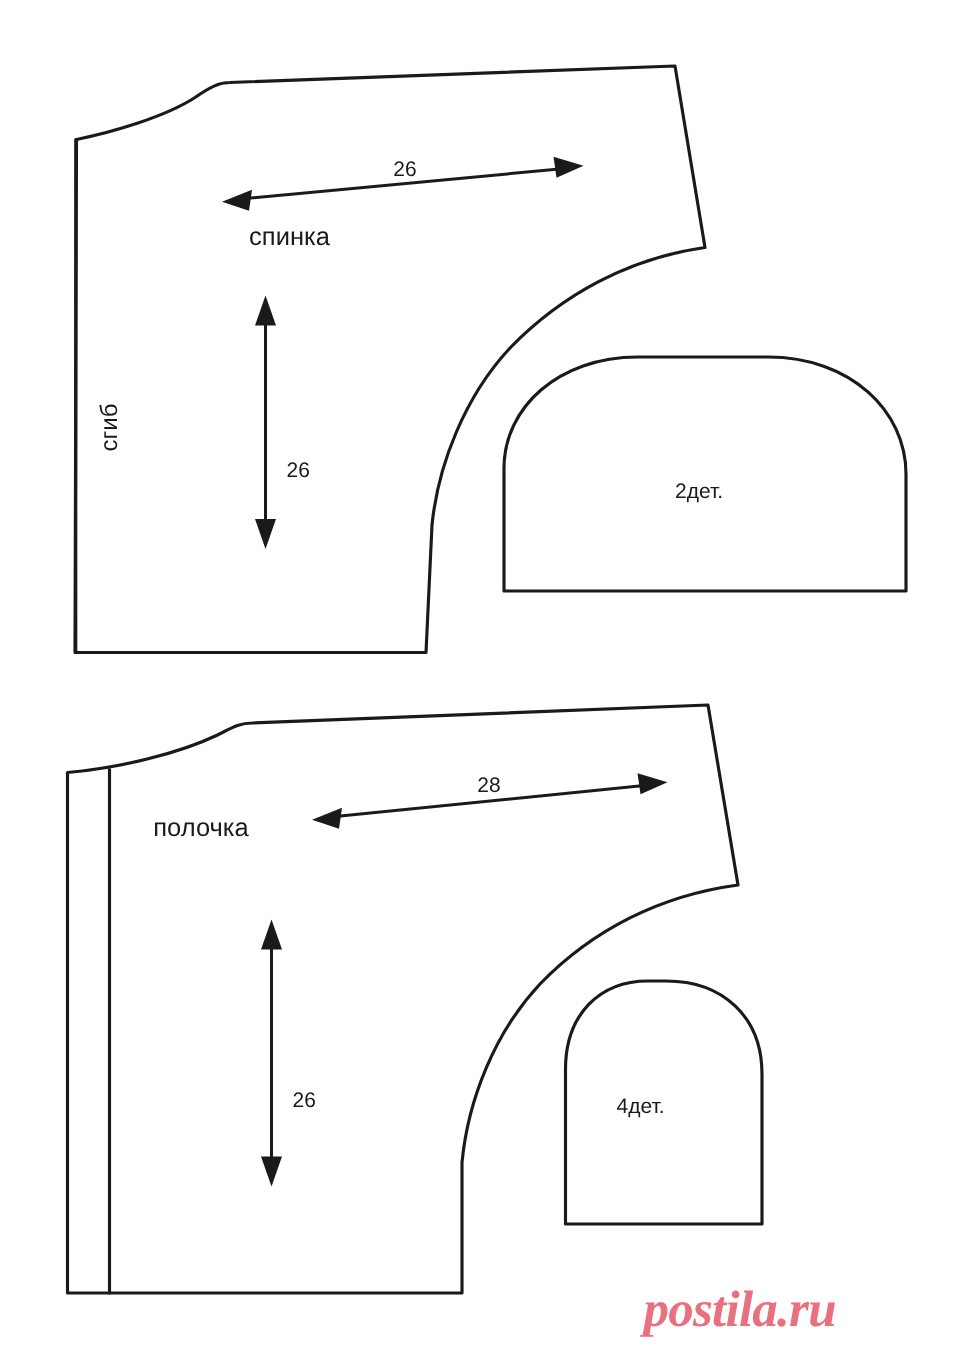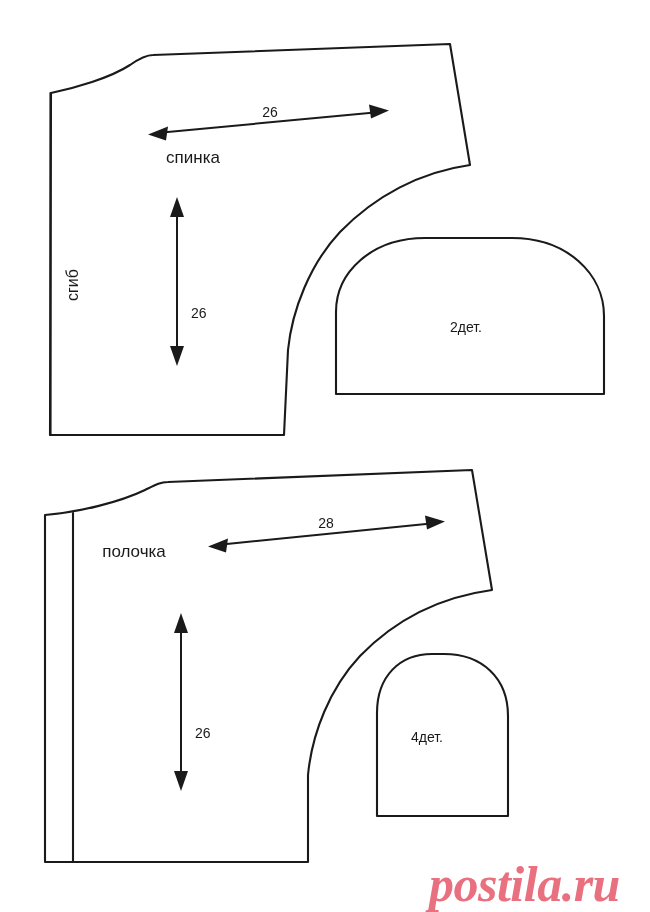--- a/index.html
+++ b/index.html
@@ -67,21 +67,21 @@
     fill: #1a1a1a;
     font-size: 16px;
   }
   #watermark {
     position: absolute;
     left: 429px;
     top: 855px;
     font-family: "Liberation Serif", serif;
     font-style: italic;
     font-weight: bold;
-    font-size: 50px;
+    font-size: 34px;
     letter-spacing: -0.5px;
     color: #e8707f;
     white-space: nowrap;
     user-select: none;
   }
 </style>
 </head>
 <body>
 
 <div id="page">

